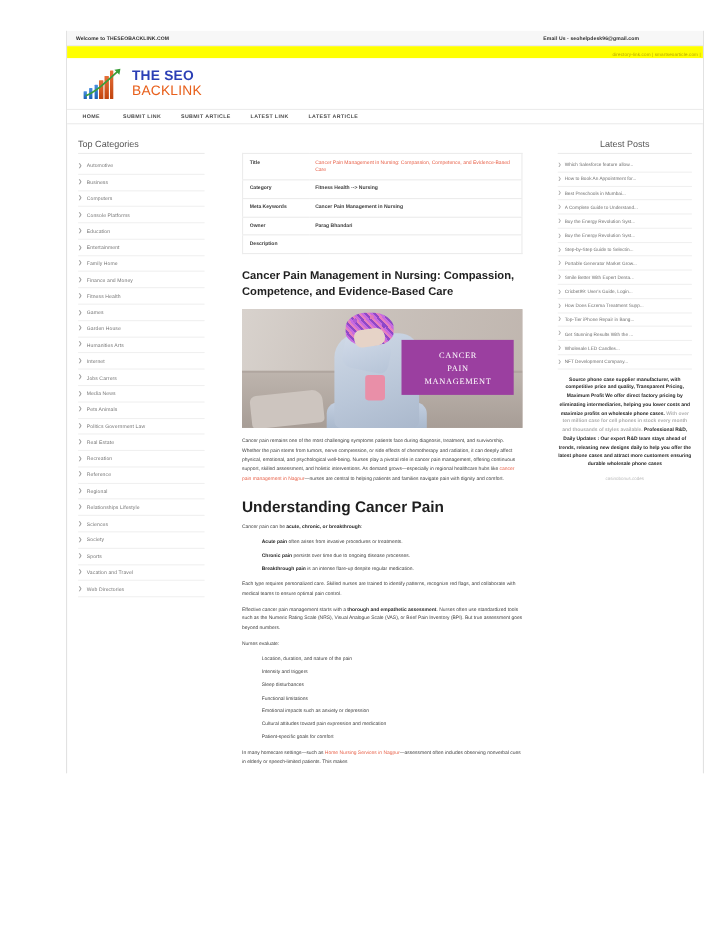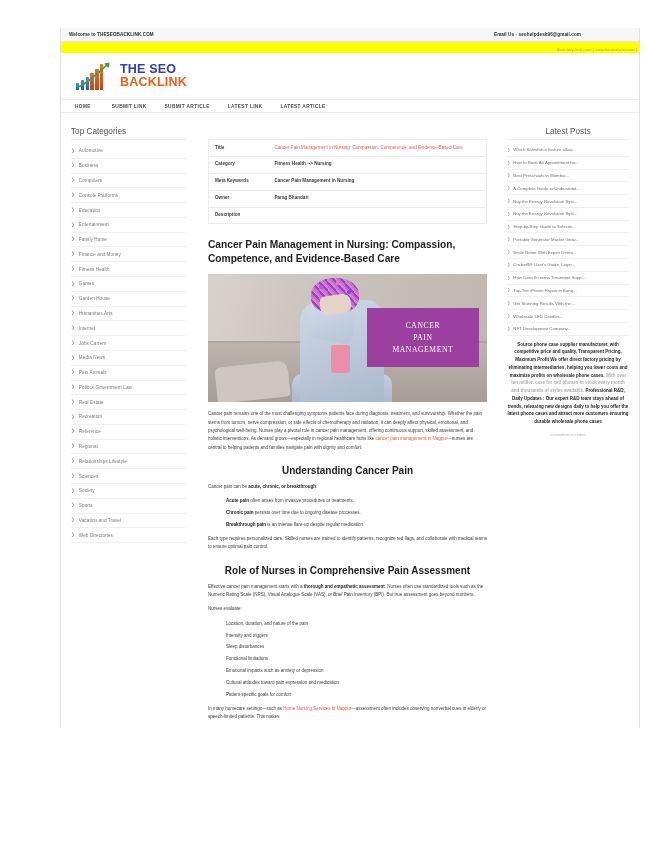--- a/index.html
+++ b/index.html
@@ -83,21 +83,21 @@
   .logo-mark .bars i:nth-child(4){ height: 17px; background: linear-gradient(to bottom,#e8703a,#c1440e); }
   .logo-mark .bars i:nth-child(5){ height: 21px; background: linear-gradient(to bottom,#e8703a,#c1440e); }
   .logo-mark .bars i:nth-child(6){ height: 26px; background: linear-gradient(to bottom,#e8703a,#c1440e); }
   .logo-mark svg { position: absolute; top: 0; left: 0; }
   .logo-text { line-height: 1.02; }
   .logo-text .l1 {
     font-size: 12.5px; font-weight: bold; color: #2b3fb5;
     letter-spacing: .2px;
   }
   .logo-text .l2 {
-    font-size: 12.5px; font-weight: bold; color: #e8601c;
+    font-size: 12.5px; font-weight: normal; color: #e8601c;
     letter-spacing: .2px;
   }
 
   
   .nav {
     display: flex;
     align-items: center;
     height: 14px;
     border-top: 1px solid #ececec;
     border-bottom: 1px solid #ececec;
@@ -111,21 +111,21 @@
     text-decoration: none;
     letter-spacing: .35px;
     padding: 0 9px;
   }
   .nav a:first-child { padding-left: 0; padding-right: 12px; }
 
   
   .cols {
     display: flex;
     padding: 14px 10px 0 10px;
-    gap: 4px;
+    gap: 16px;
   }
   .col-left { width: 125px; flex: 0 0 125px; padding-right: 10px; }
   .col-mid  { flex: 1 1 auto; padding: 0 8px; }
   .col-right{ width: 130px; flex: 0 0 130px; padding-left: 8px; text-align: center; }
 
   .side-title {
     font-size: 8.2px;
     color: #555;
     font-weight: normal;
     margin: 0 0 4px 0;
@@ -190,26 +190,25 @@
   
   .art { padding-top: 10px; }
   .art h1 {
     font-size: 10.2px;
     line-height: 1.32;
     color: #1f1f1f;
     margin: 4px 0 9px 0;
     font-weight: bold;
   }
   .art h2 {
-    font-size: 10px;
+    font-size: 14px;
     line-height: 1.3;
     color: #1f1f1f;
     margin: 12px 0 6px 0;
     font-weight: bold;
-    text-align: center;
   }
   .art p {
     font-size: 4.5px;
     line-height: 1.85;
     color: #3d3d3d;
     margin: 0 0 6px 0;
     text-align: left;
   }
   .art p b, .art li b { color: #1f1f1f; }
   .art a.red { color: #e8624a; text-decoration: none; }
@@ -221,21 +220,21 @@
   .art ul li {
     font-size: 4.5px;
     line-height: 1.85;
     color: #3d3d3d;
     margin-bottom: 3.5px;
   }
 
   .hero {
     position: relative;
     width: 100%;
-    height: 128px;
+    height: 108px;
     margin: 2px 0 8px 0;
     overflow: hidden;
     background: linear-gradient(170deg,#cfc6c0 0%, #c3b8b1 45%, #b8aca4 100%);
   }
   .hero .wall {
     position: absolute; inset: 0;
     background: linear-gradient(105deg,#d8d2cd 0%, #cac2bc 40%, #bfb5ae 100%);
   }
   .hero .couch-back {
     position: absolute; left: 0; right: 0; top: 52%; bottom: 0;
@@ -552,21 +551,20 @@
           <p>
             <span>Cancer pain can be </span><b>acute, chronic, or breakthrough</b><span>:</span>
           </p>
           <ul id="pain-types">
               <li><b>Acute pain</b><span> often arises from invasive procedures or treatments.</span></li>
               <li><b>Chronic pain</b><span> persists over time due to ongoing disease processes.</span></li>
               <li><b>Breakthrough pain</b><span> is an intense flare-up despite regular medication.</span></li>
             </ul>
           <p>Each type requires personalized care. Skilled nurses are trained to identify patterns, recognize red flags, and collaborate with medical teams to ensure optimal pain control.</p>
 
-          <h2>Role of Nurses in Comprehensive Pain Assessment</h2>
           <p>
             <span>Effective cancer pain management starts with a </span><b>thorough and empathetic assessment</b><span>. Nurses often use standardized tools such as the Numeric Rating Scale (NRS), Visual Analogue Scale (VAS), or Brief Pain Inventory (BPI). But true assessment goes beyond numbers.</span>
           </p>
           <p>Nurses evaluate:</p>
           <ul id="evaluate-items">
               <li>Location, duration, and nature of the pain</li>
               <li>Intensity and triggers</li>
               <li>Sleep disturbances</li>
               <li>Functional limitations</li>
               <li>Emotional impacts such as anxiety or depression</li>

